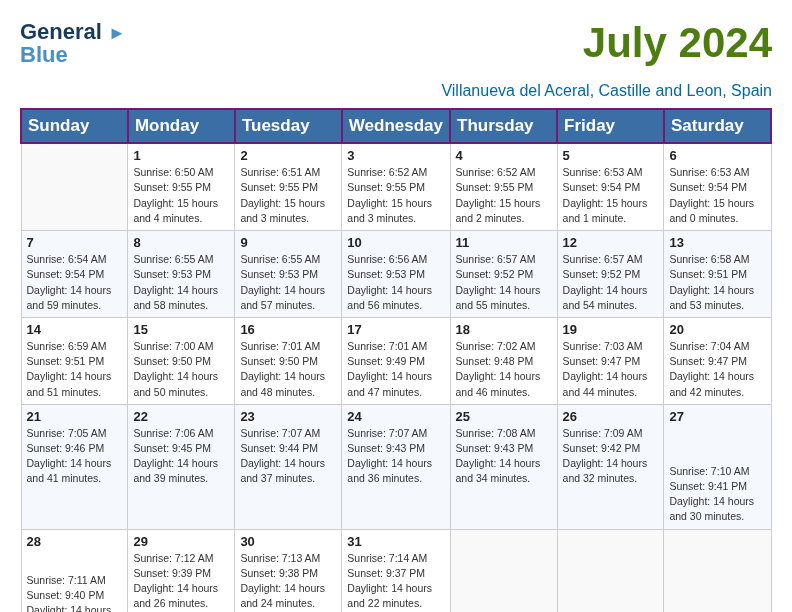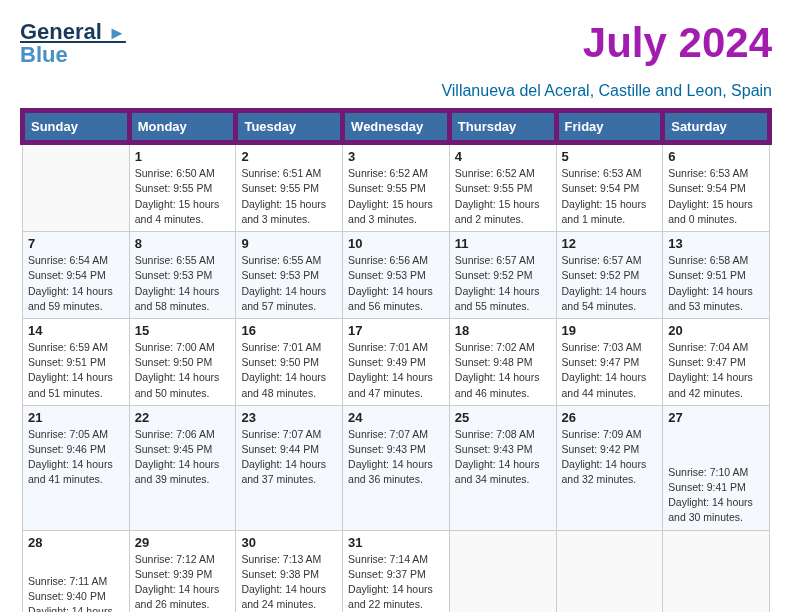--- a/index.html
+++ b/index.html
@@ -20,41 +20,41 @@
       display: flex;
       flex-direction: column;
       align-items: flex-start;
     }
     .title-block {
       text-align: right;
     }
     .month-title {
       font-size: 42px;
       font-weight: bold;
-      color: #a21caf;
+      color: #4d7c0f;
       line-height: 1.1;
     }
     .location-title {
       font-size: 16px;
       color: #0369a1;
       margin-top: 16px;
     }
     .calendar-table {
       width: 100%;
       border-collapse: collapse;
       font-size: 11px;
     }
     .calendar-table th {
       background: #3a6ea5;
       color: #fff;
       text-align: left;
       padding: 6px 6px;
-      font-size: 13px;
+      font-size: 17px;
       font-weight: bold;
-      border: 5px solid #701a75;
+      border: 2px solid #701a75;
     }
     .calendar-table td {
       border: 1px solid #ccc;
       vertical-align: top;
       padding: 4px 5px;
       width: calc(100% / 7);
       min-height: 80px;
       background: #fff;
     }
     .calendar-table tr:nth-child(even) td {
@@ -74,21 +74,21 @@
     .empty-cell {
       background: #f9f9f9 !important;
     }
   </style>
 </head>
 <body>
 
 <div class="header">
   <div class="logo">
     <div style="display:flex; align-items:center; gap:4px;">
-      <div style="font-size:22px; font-weight:bold; color:#1a3a5c; line-height:1.1;text-decoration:underline;">
+      <div style="font-size:22px; font-weight:bold; color:#1a3a5c; line-height:1.1;">
         <span style="color:#1a3a5c;">General</span>
         <span style="color:#4a90c4; font-size:18px;">►</span>
       </div>
     </div>
     <div style="font-size:22px; font-weight:bold; color:#4a90c4; line-height:1;">Blue</div>
   </div>
   <div class="title-block">
     <div class="month-title">July 2024</div>
     <div class="location-title">Villanueva del Aceral, Castille and Leon, Spain</div>
   </div>

